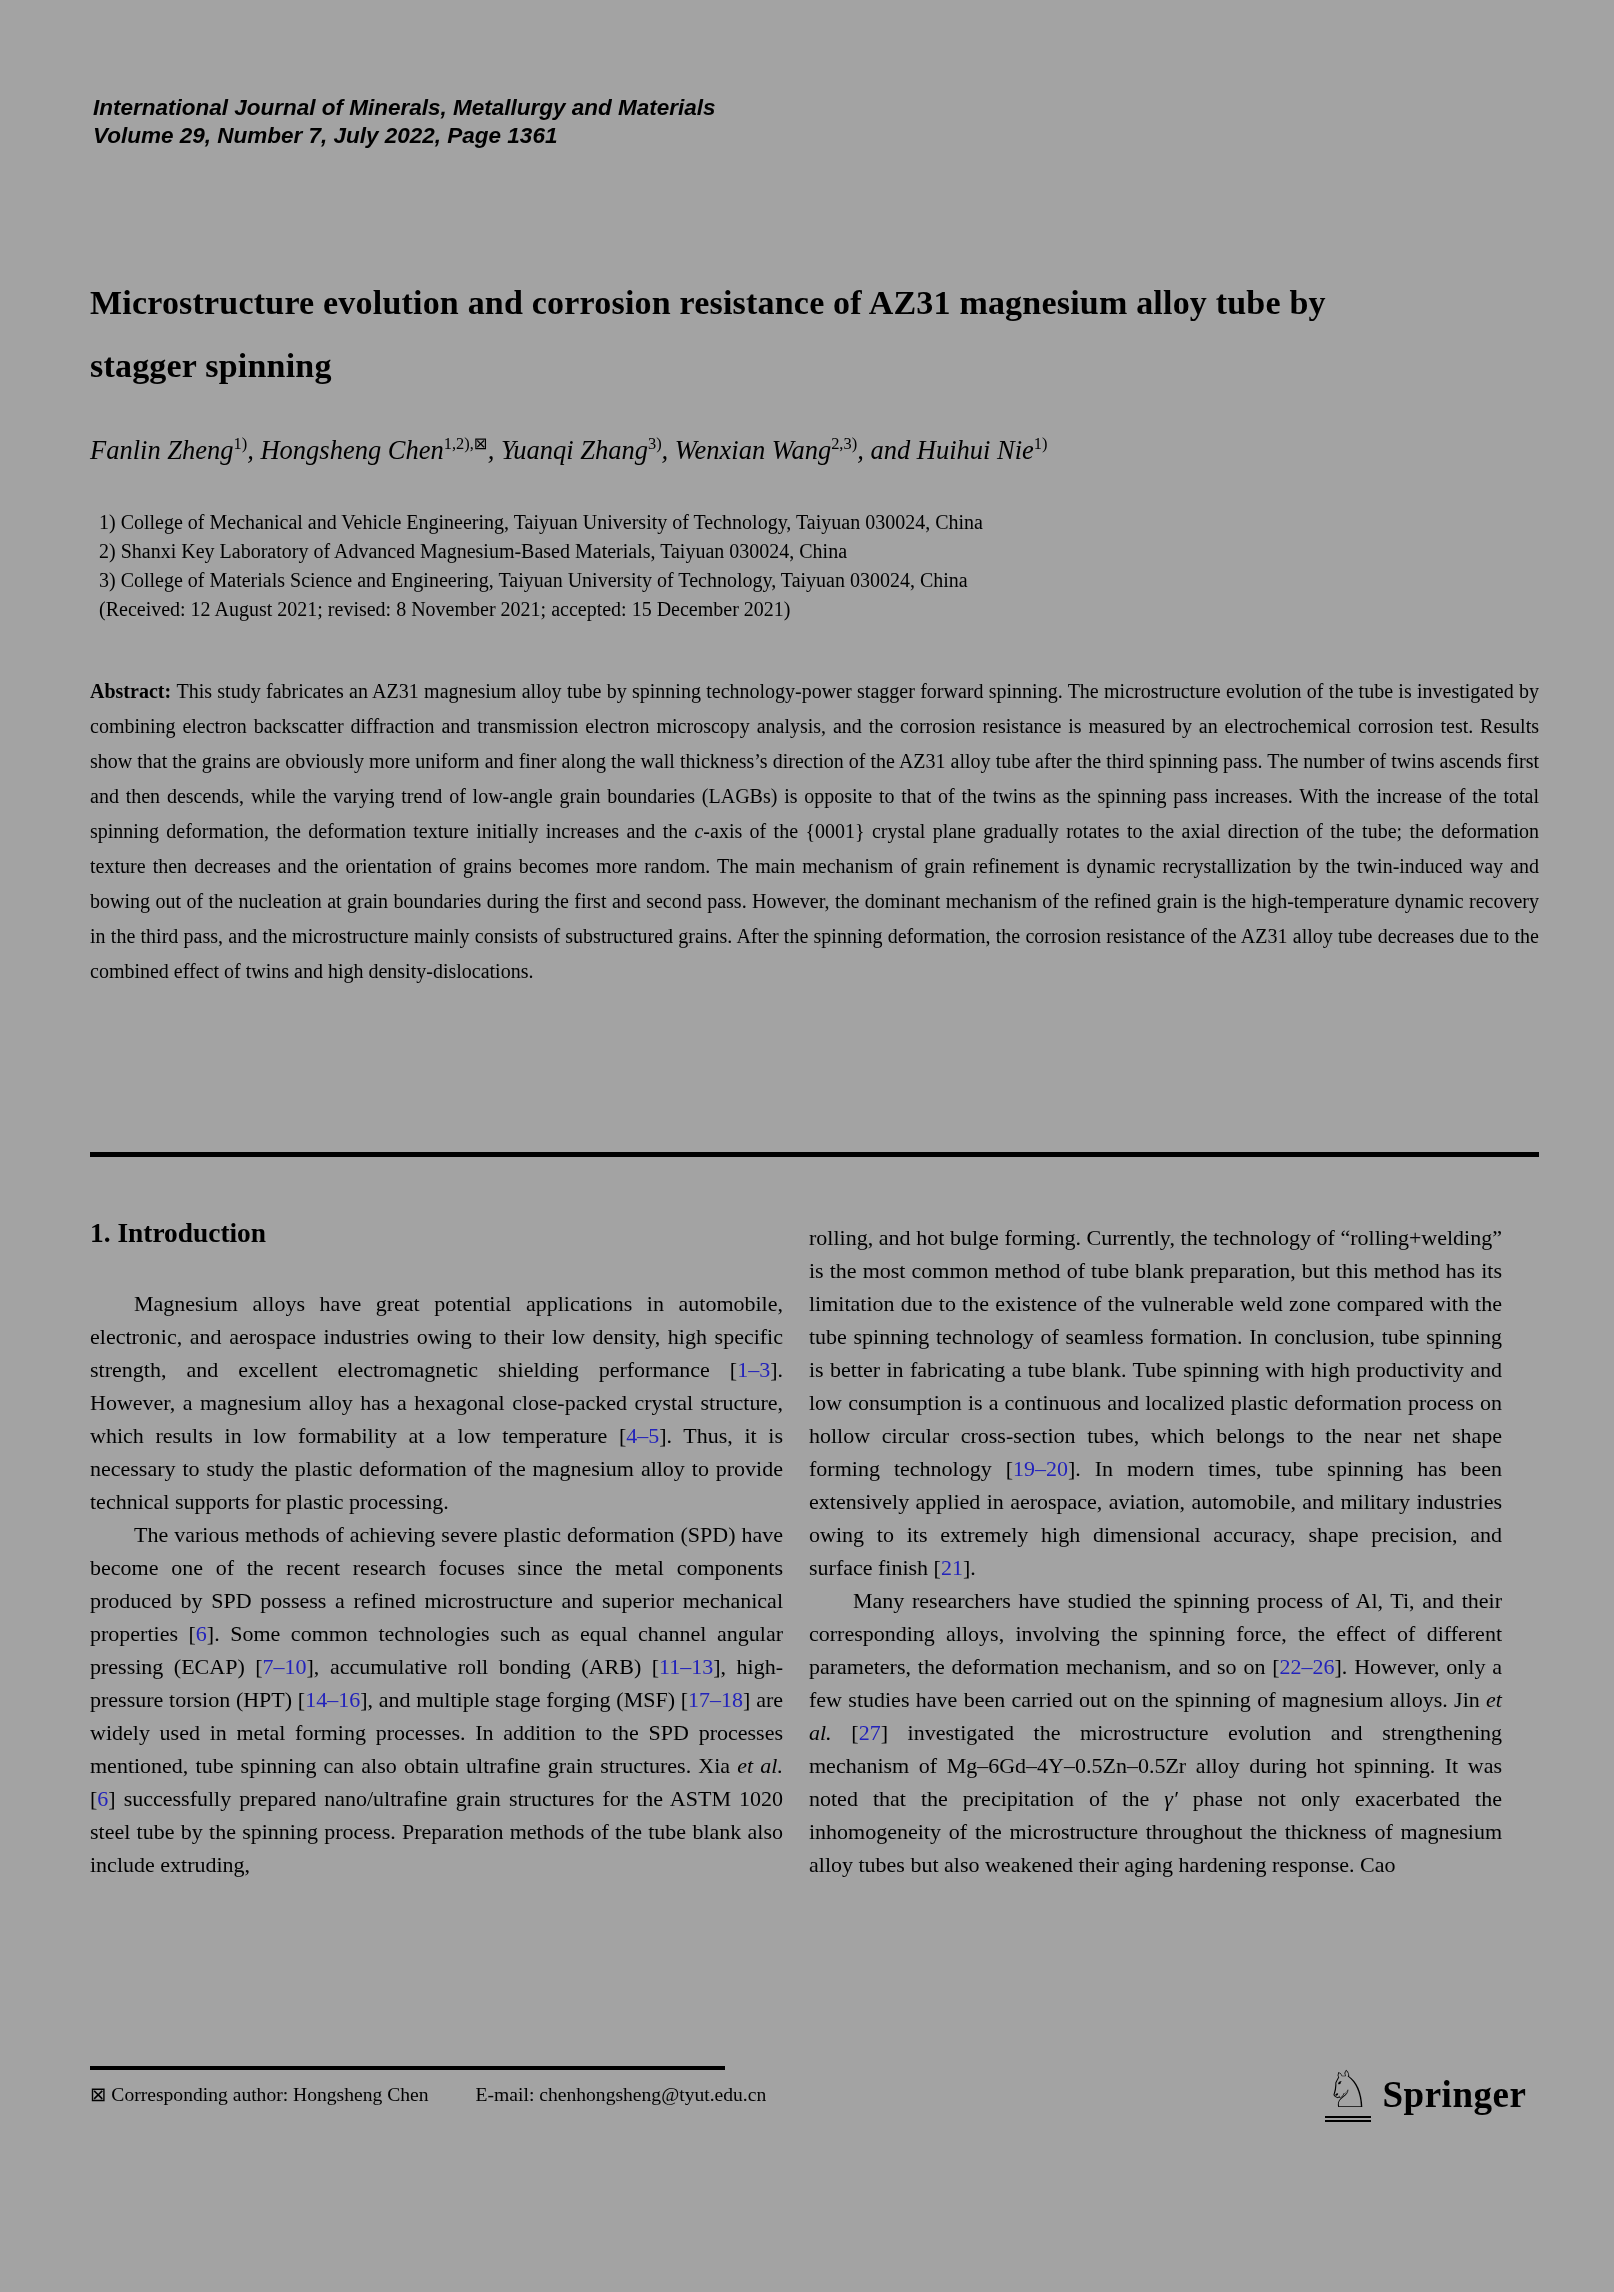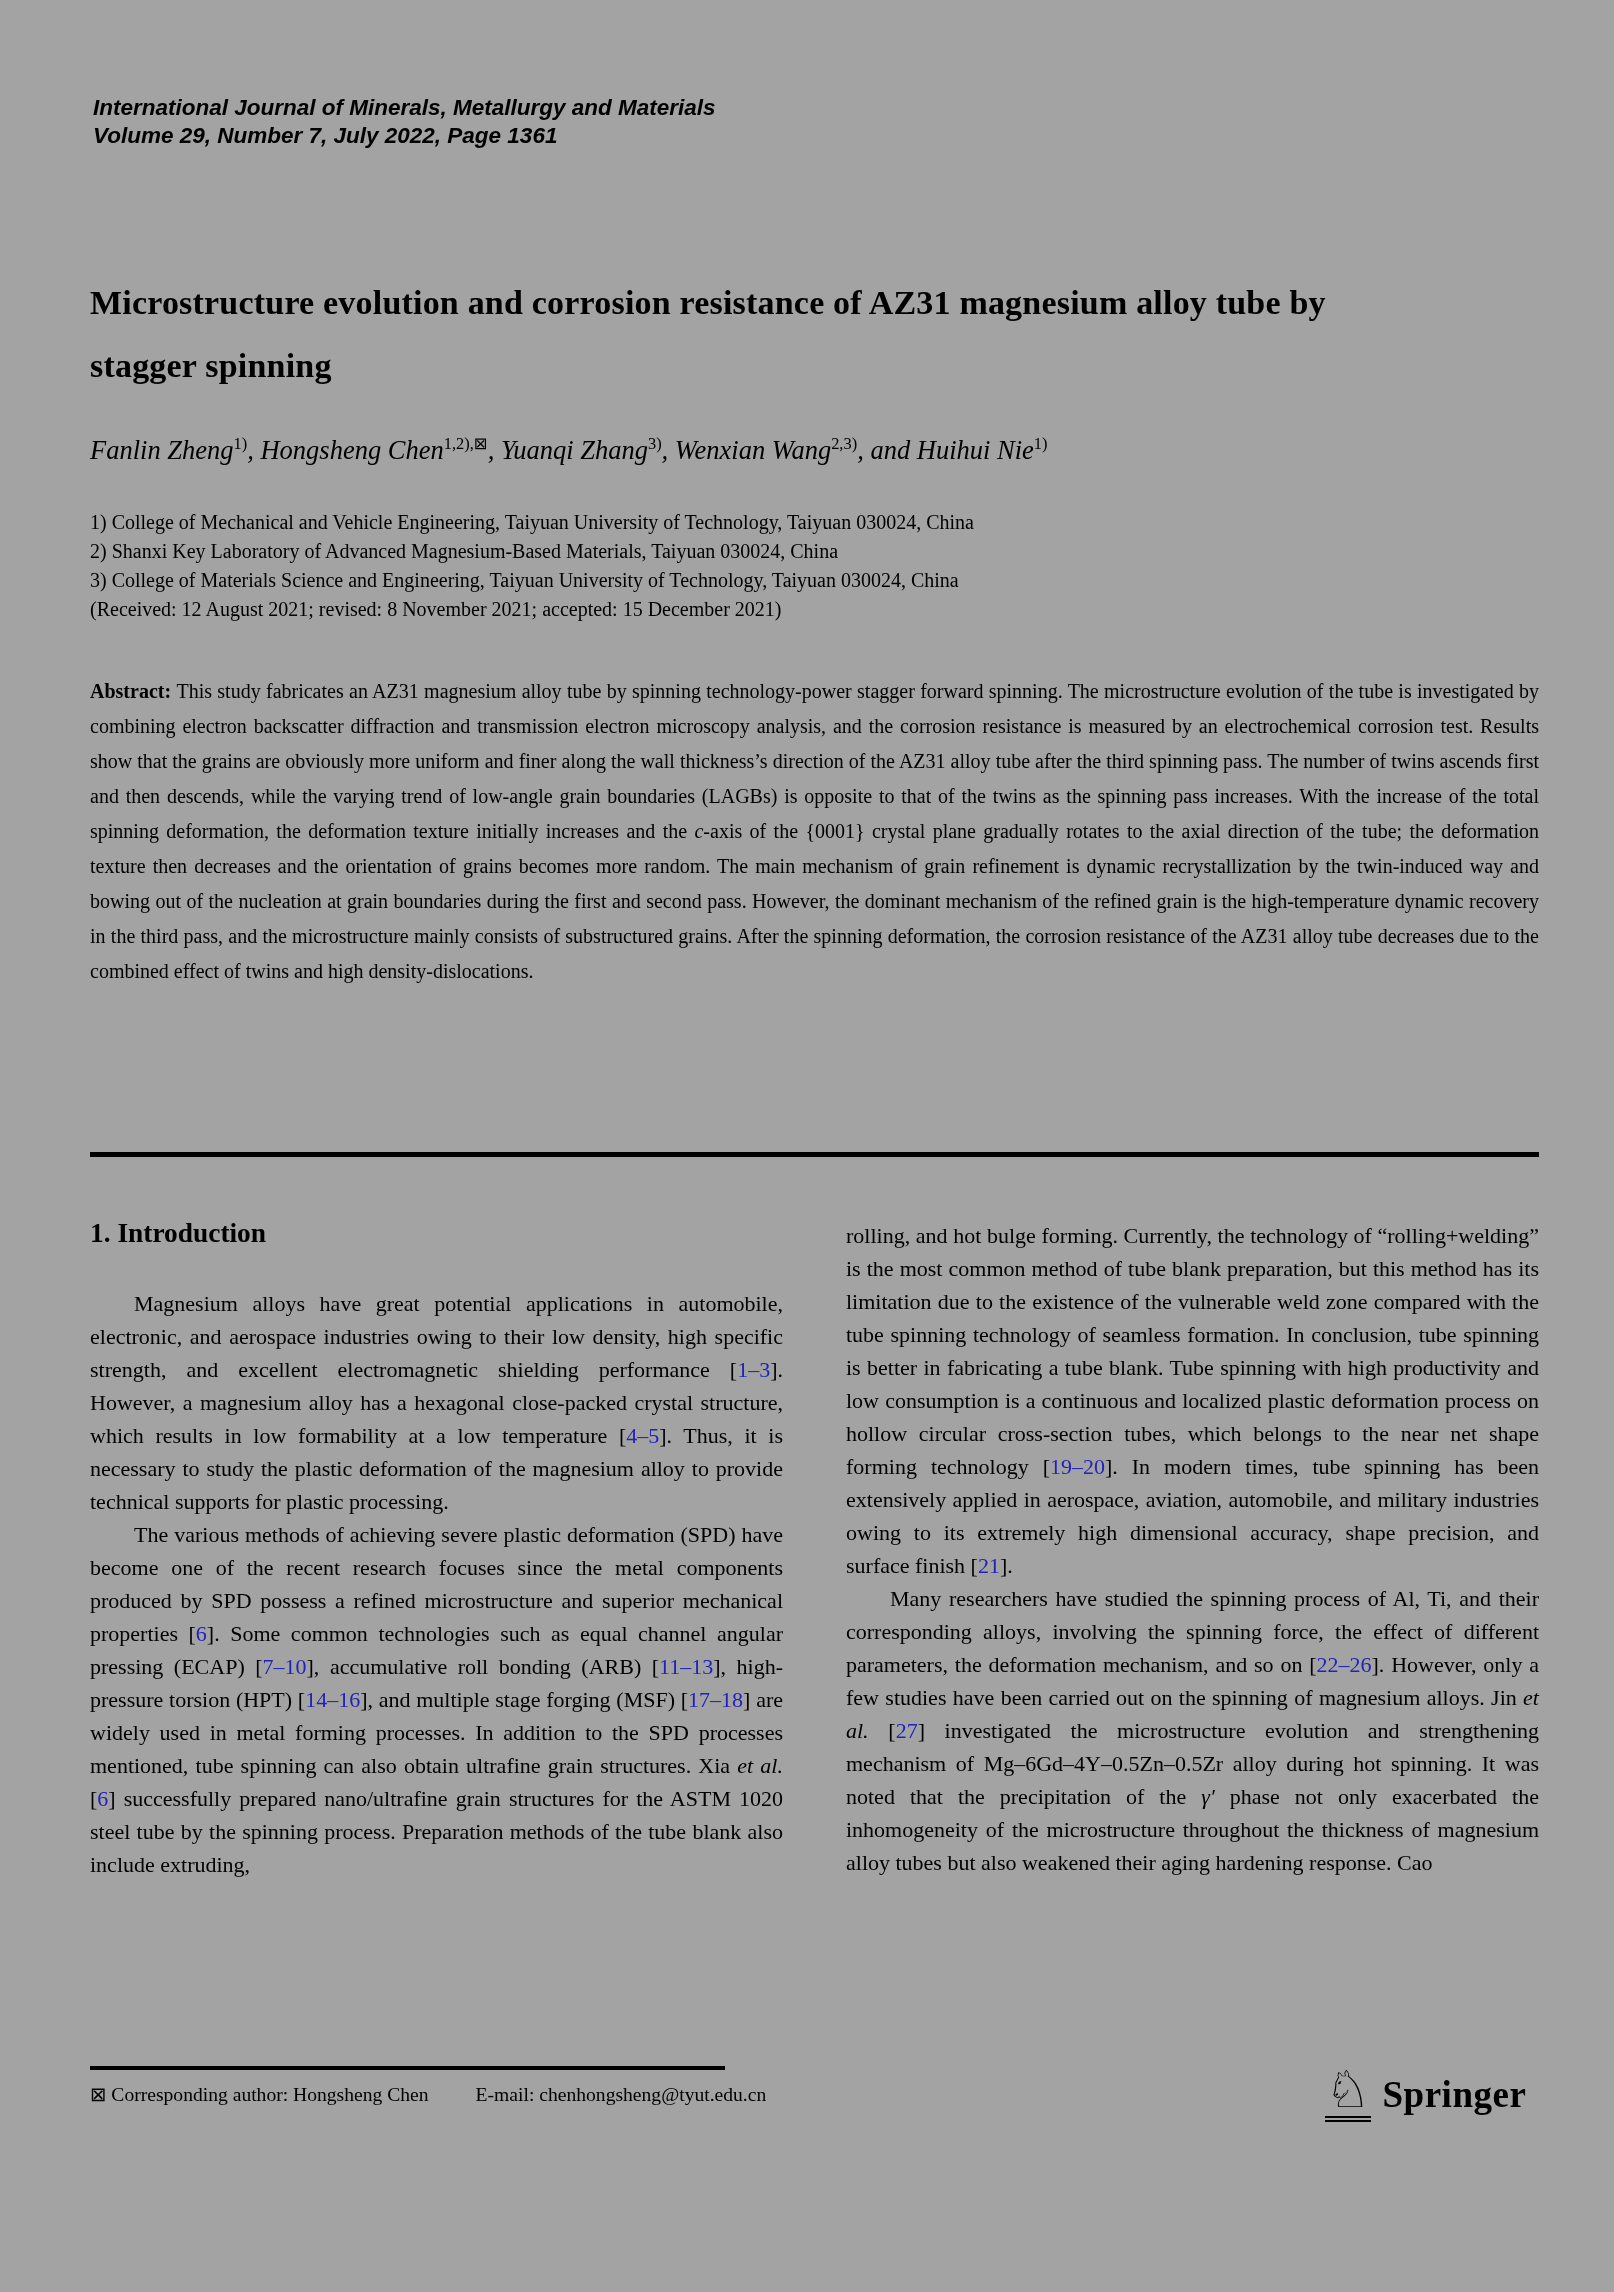--- a/index.html
+++ b/index.html
@@ -26,41 +26,41 @@
     font-size: 34px; font-weight: bold; line-height: 63px;
     letter-spacing: 0.2px;
   }
   
   .authors {
     position: absolute; left: 90px; top: 435px; width: 1441px;
     font-size: 26.5px; font-style: italic; white-space: nowrap;
   }
   
   .affils {
-    position: absolute; left: 90px; top: 508px; width: 1441px;
+    position: absolute; left: 99px; top: 508px; width: 1441px;
     font-size: 20px; line-height: 29px;
   }
   
   .abstract {
     position: absolute; left: 90px; top: 674px; width: 1449px;
     font-size: 20px; line-height: 35px; text-align: justify;
   }
   
   .keywords {
     position: absolute; left: 90px; top: 1041px; width: 1449px;
     font-size: 20px; line-height: 28px;
   }
   .rule-main {
     position: absolute; left: 90px; top: 1152px;
     width: 1449px; height: 4.9px; background: #000;
   }
   
   .body-cols {
     position: absolute; left: 90px; top: 1217px; width: 1449px;
-    display: flex; gap: 63px; align-items: center;
+    display: flex; gap: 26px; align-items: flex-end;
   }
   .col {
     width: 693px;
     font-size: 22px; line-height: 33px; text-align: justify;
   }
   .col h2 {
     margin: 0 0 37px 0;
     font-size: 27.4px; line-height: 33px; font-weight: bold;
     text-align: left;
   }

